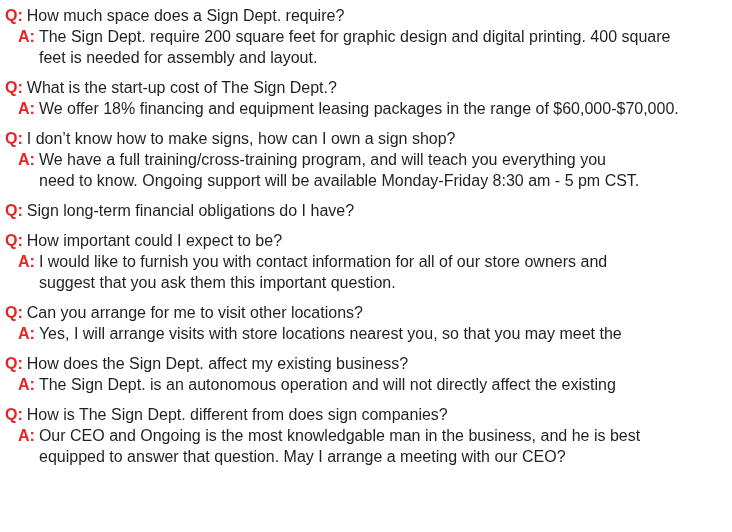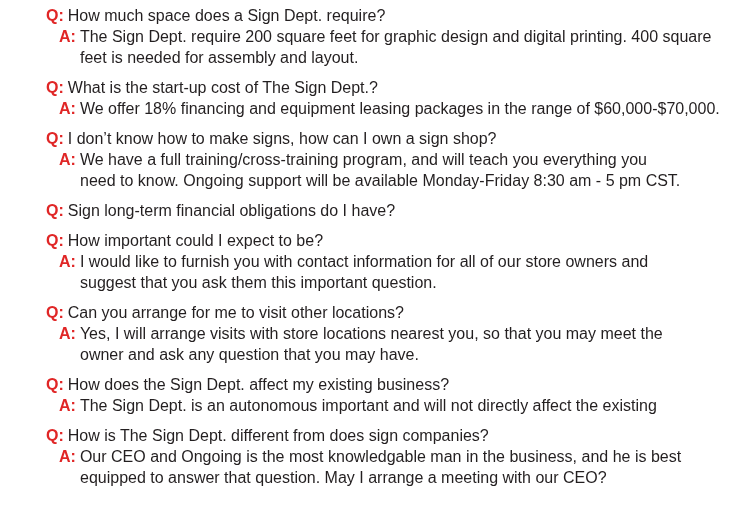--- a/index.html
+++ b/index.html
@@ -11,21 +11,20 @@
     width: 732px;
     height: 532px;
     box-sizing: border-box;
     padding-top: 5px;
     background: #ffffff;
     font-family: "Liberation Sans", sans-serif;
     font-size: 16px;
     line-height: 21px;
     color: #231f20;
     overflow: hidden;
-    padding-left: 41px;
   }
   .qa {
     margin-bottom: 9px;
   }
   .line {
     white-space: nowrap;
   }
   .q-line {
     padding-left: 5px;
   }
@@ -64,25 +63,24 @@
         <div class="line q-line"><span class="lbl">Q:</span><span>Sign long-term financial obligations do I have?</span></div>
       </div>
       <div class="qa">
         <div class="line q-line"><span class="lbl">Q:</span><span>How important could I expect to be?</span></div>
         <div class="line a-line"><span class="lbl">A:</span><span>I would like to furnish you with contact information for all of our store owners and</span></div>
         <div class="line a-cont">suggest that you ask them this important question.</div>
       </div>
       <div class="qa">
         <div class="line q-line"><span class="lbl">Q:</span><span>Can you arrange for me to visit other locations?</span></div>
         <div class="line a-line"><span class="lbl">A:</span><span>Yes, I will arrange visits with store locations nearest you, so that you may meet the</span></div>
-        <div class="line a-cont">owner and ask any question that you may have.</div>
       </div>
       <div class="qa">
         <div class="line q-line"><span class="lbl">Q:</span><span>How does the Sign Dept. affect my existing business?</span></div>
-        <div class="line a-line"><span class="lbl">A:</span><span>The Sign Dept. is an autonomous important and will not directly affect the existing</span></div>
+        <div class="line a-line"><span class="lbl">A:</span><span>The Sign Dept. is an autonomous operation and will not directly affect the existing</span></div>
       </div>
       <div class="qa">
         <div class="line q-line"><span class="lbl">Q:</span><span>How is The Sign Dept. different from does sign companies?</span></div>
         <div class="line a-line"><span class="lbl">A:</span><span>Our CEO and Ongoing is the most knowledgable man in the business, and he is best</span></div>
         <div class="line a-cont">equipped to answer that question. May I arrange a meeting with our CEO?</div>
       </div>
     </div>
 </div>
 
 </body></html>

